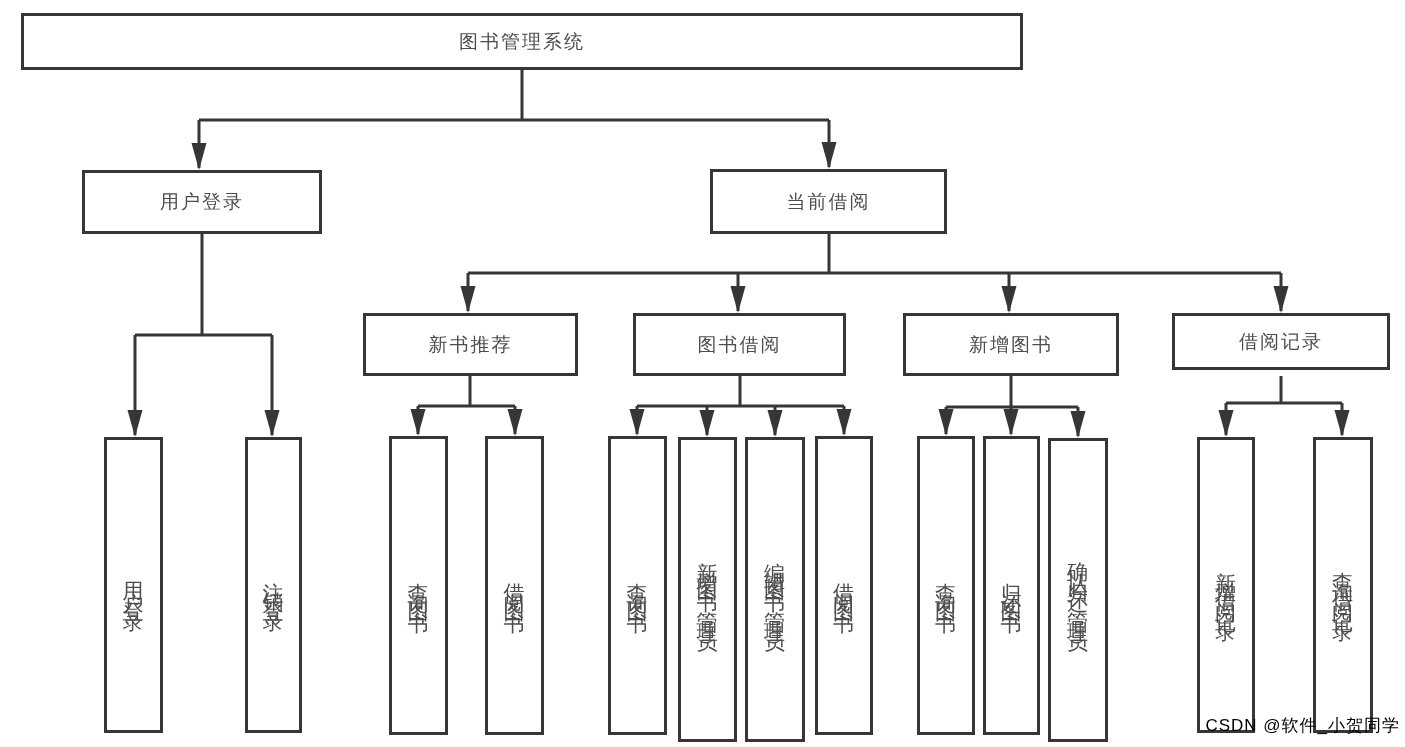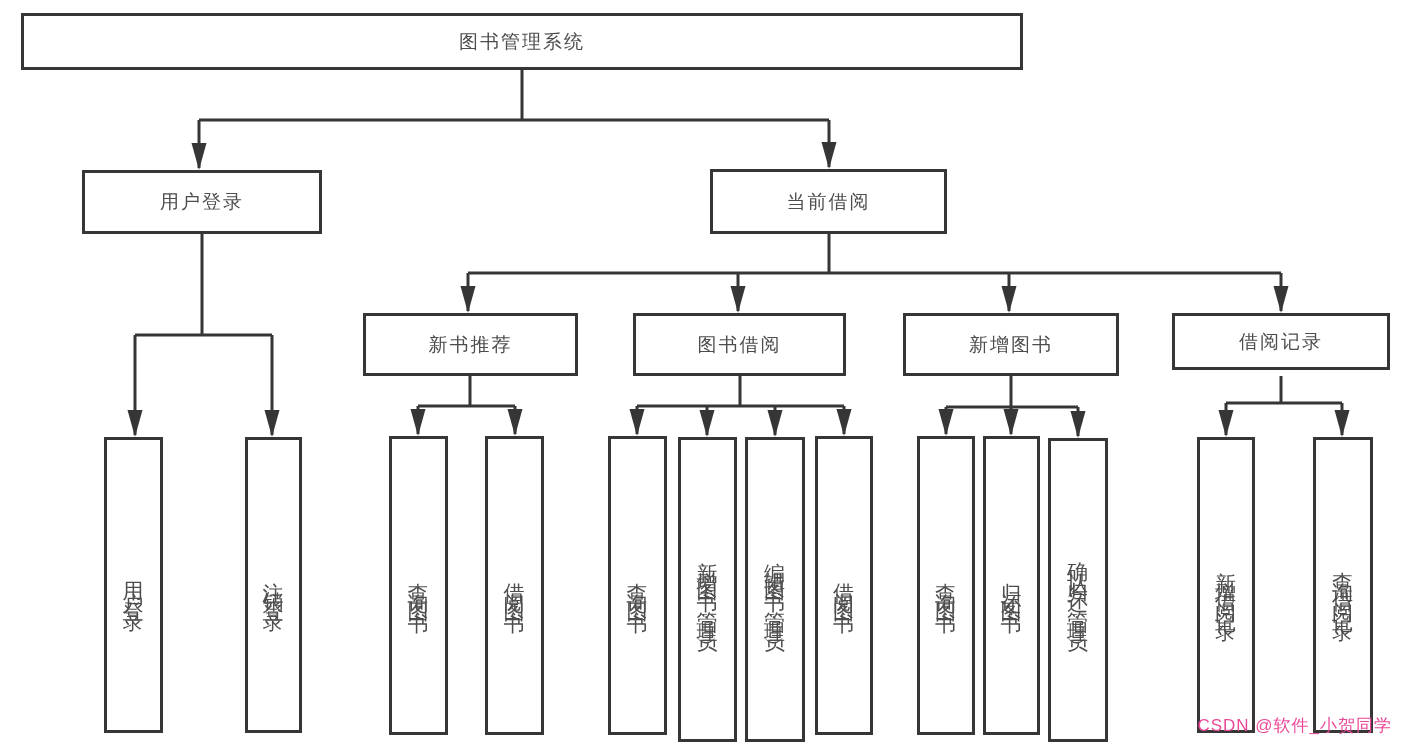--- a/index.html
+++ b/index.html
@@ -20,22 +20,22 @@
     color:#4d4d4d;
   }
   .node.h{font-size:19px;letter-spacing:2px;white-space:nowrap;}
   .node.v{font-size:21px;}
   .node.v .lbl{
     writing-mode:vertical-rl;
     letter-spacing:10px;
     line-height:1;
   }
   .watermark{
-    position:absolute;right:13px;top:714px;
-    font-size:17px;color:#ec4899;letter-spacing:1px;
+    position:absolute;right:5px;top:714px;
+    font-size:17px;color:#000000;letter-spacing:1px;
     white-space:nowrap;
   }
 </style>
 </head>
 <body>
 
 <div class="stage">
 
   <svg class="wires" width="1405" height="747" viewBox="0 0 1405 747">
     <g>

